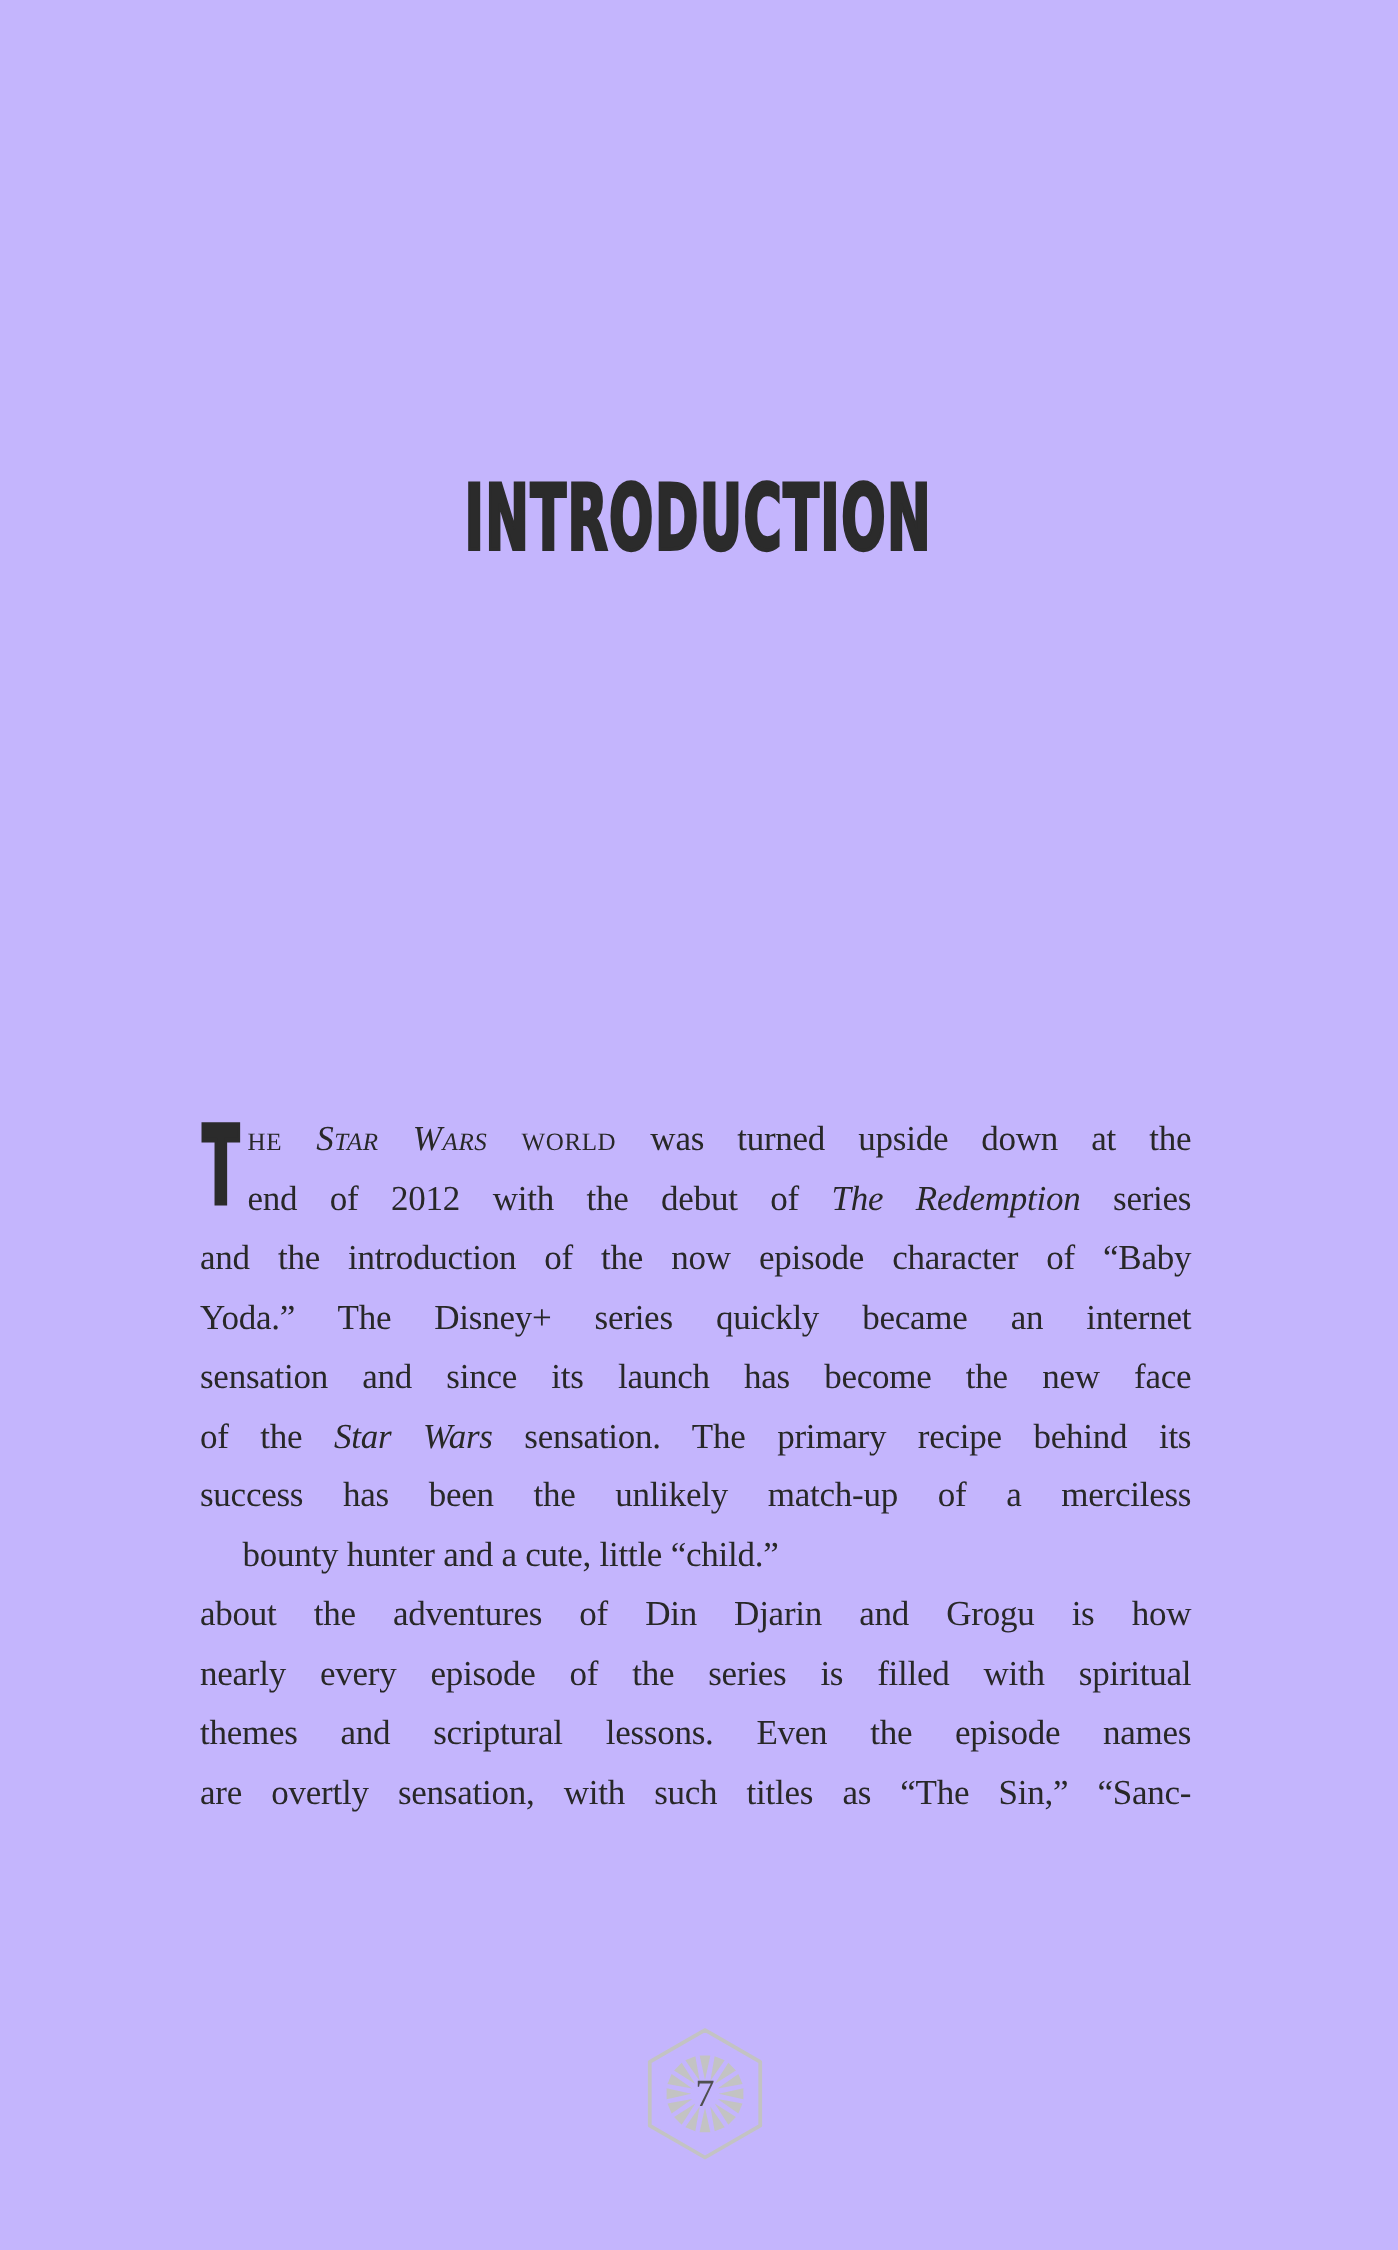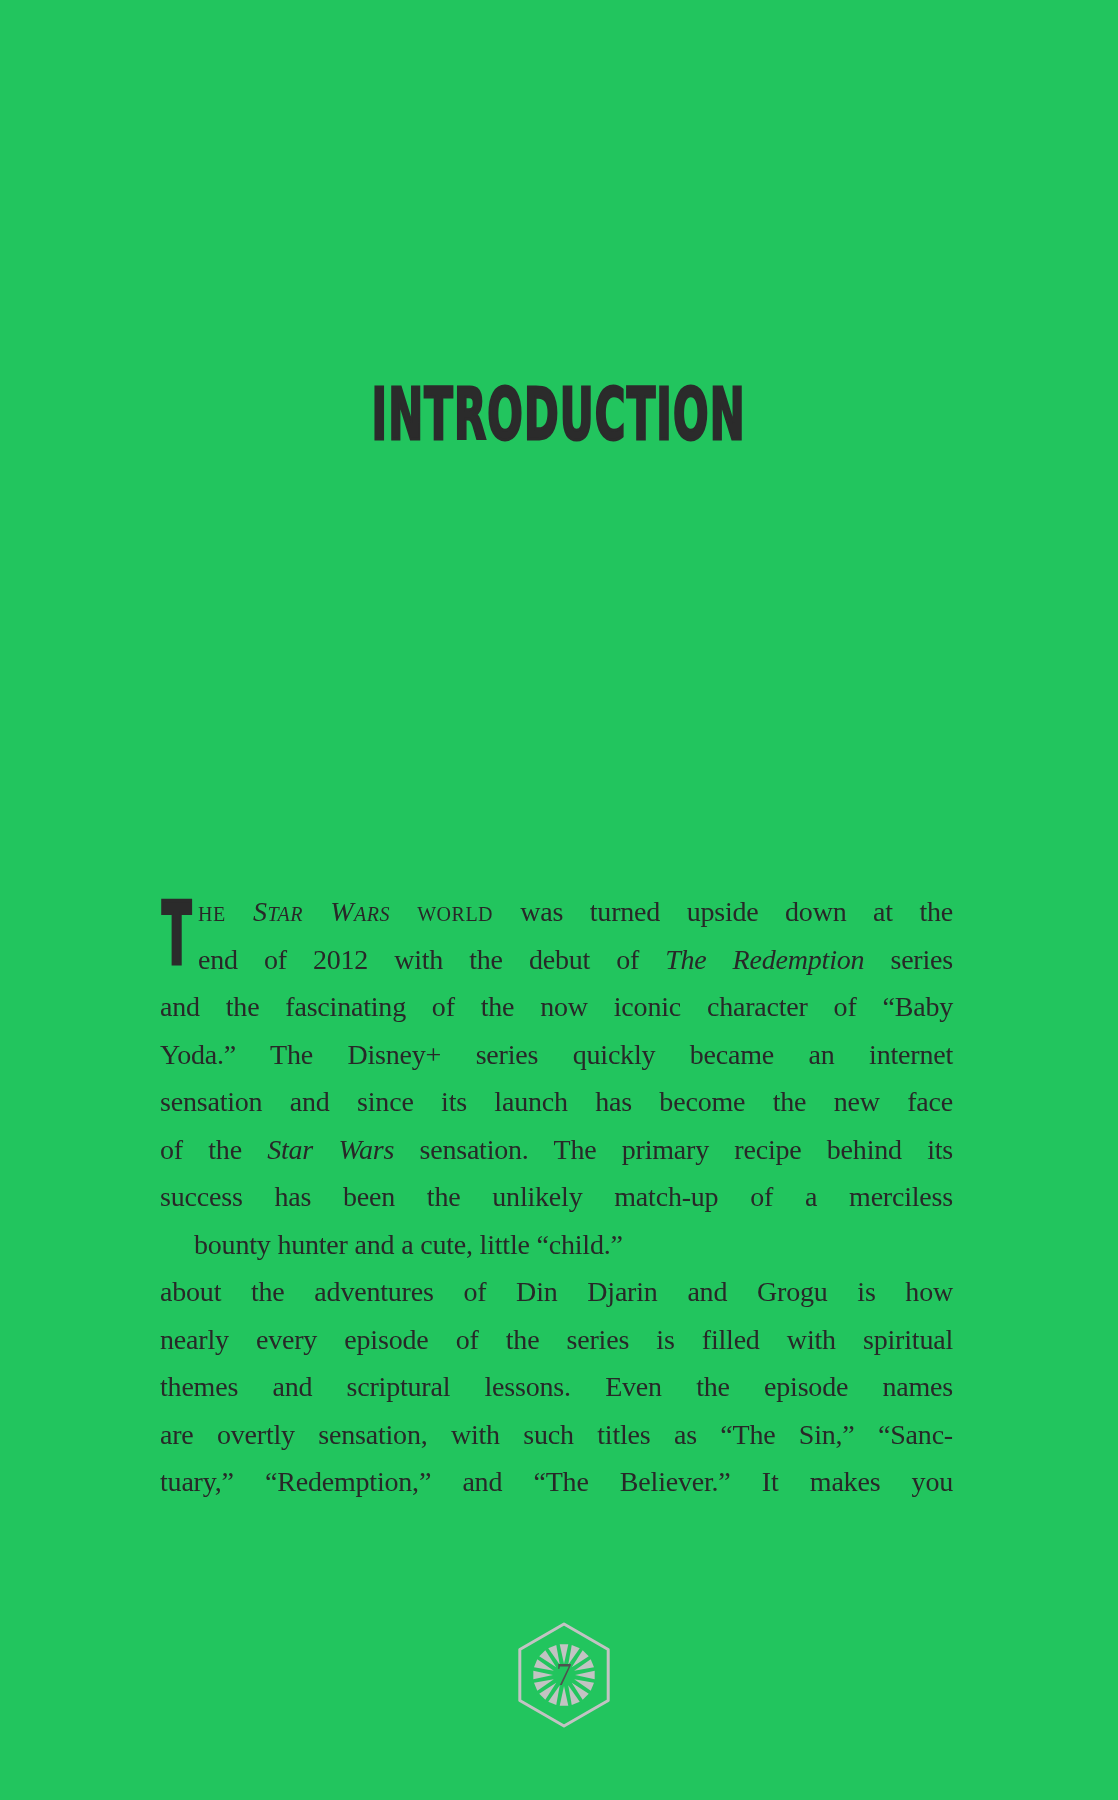--- a/index.html
+++ b/index.html
@@ -1,20 +1,20 @@
 <!DOCTYPE html>
 <html><head>
 <meta charset="utf-8">
 <style>
   html, body { margin: 0; padding: 0; background: #ffffff; }
   .page {
     position: relative;
     width: 1118px;
     height: 1800px;
-    background: #22c55e;
+    background: #c4b5fd;
     overflow: hidden;
     font-family: "Liberation Serif", serif;
   }
   
   .title-wrap {
     position: absolute;
     top: 382px;
     left: 0;
     width: 100%;
     text-align: center;
@@ -95,31 +95,30 @@
 
   <div class="title-wrap">
     <span class="title-inner">INTRODUCTION</span>
   </div>
 
   <div class="body-text">
     <span class="drop-cap">T</span>
     <div id="lines">
         <div class="line" style="padding-left: 38px;"><span class="s-sc">he </span><span class="s-isc">Star Wars</span><span class="s-sc"> world </span><span class="s-n">was turned upside down at the</span></div>
         <div class="line" style="padding-left: 38px;"><span class="s-n">end of 2012 with the debut of </span><span class="s-i">The Redemption</span><span class="s-n"> series</span></div>
-        <div class="line"><span class="s-n">and the fascinating of the now iconic character of “Baby</span></div>
+        <div class="line"><span class="s-n">and the introduction of the now episode character of “Baby</span></div>
         <div class="line"><span class="s-n">Yoda.” The Disney+ series quickly became an internet</span></div>
         <div class="line"><span class="s-n">sensation and since its launch has become the new face</span></div>
         <div class="line"><span class="s-n">of the </span><span class="s-i">Star Wars</span><span class="s-n"> sensation. The primary recipe behind its</span></div>
         <div class="line"><span class="s-n">success has been the unlikely match-up of a merciless</span></div>
         <div class="line no-just"><span class="s-n">bounty hunter and a cute, little “child.”</span></div>
         <div class="line"><span class="s-n">about the adventures of Din Djarin and Grogu is how</span></div>
         <div class="line"><span class="s-n">nearly every episode of the series is filled with spiritual</span></div>
         <div class="line"><span class="s-n">themes and scriptural lessons. Even the episode names</span></div>
         <div class="line"><span class="s-n">are overtly sensation, with such titles as “The Sin,” “Sanc-</span></div>
-        <div class="line"><span class="s-n">tuary,” “Redemption,” and “The Believer.” It makes you</span></div>
       </div>
   </div>
 
   <div class="emblem">
     <svg id="emblem-svg" width="116" height="116" viewBox="-58 -58 116 116">
       <polygon id="emblem-hex" points="0,-51 44.2,-25.5 44.2,25.5 0,51 -44.2,25.5 -44.2,-25.5" fill="none" stroke-width="3" stroke-linejoin="round" stroke="#c3c3c3"></polygon>
       <g id="emblem-spikes">
           <polygon points="11.00,0.00 30.70,-4.31 30.70,4.31" fill="#c3c3c3"></polygon>
           <polygon points="10.16,4.21 30.01,7.76 26.71,15.73" fill="#c3c3c3"></polygon>
           <polygon points="7.78,7.78 24.76,18.66 18.66,24.76" fill="#c3c3c3"></polygon>

